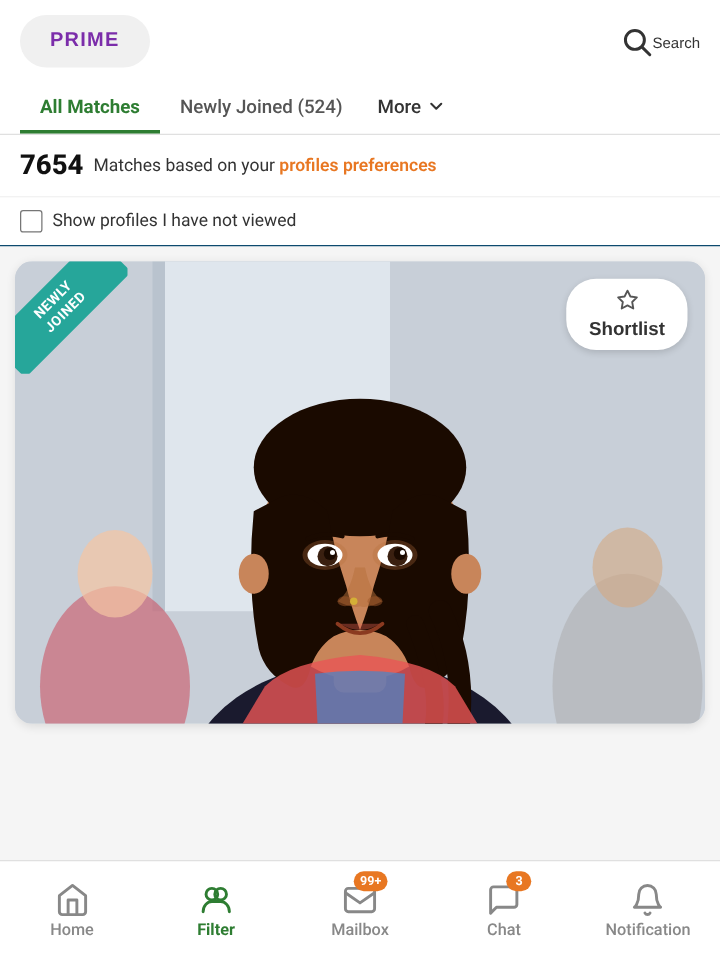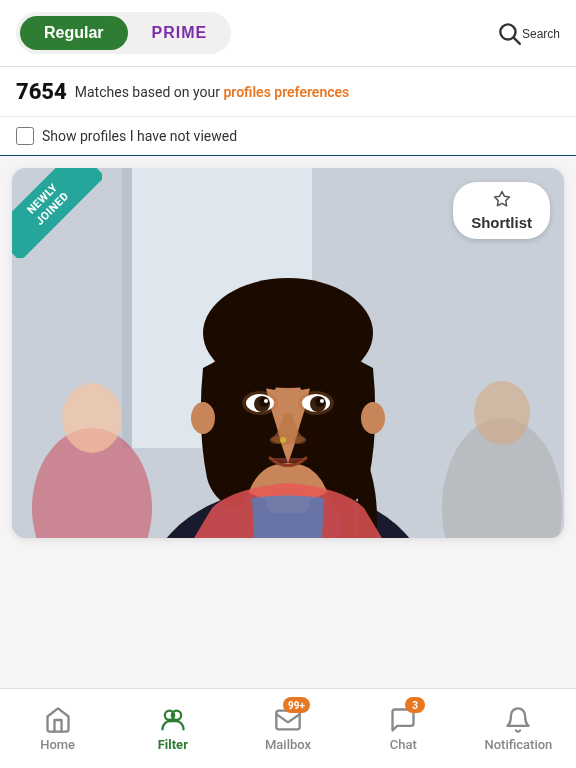--- a/index.html
+++ b/index.html
@@ -289,32 +289,41 @@
       height: 100%;
       background: #c8cfd8;
     }
   </style>
 </head>
 <body>
 
 <div class="header">
   <div class="header-top">
     <div class="plan-toggle">
-      <button class="plan-regular">Regular</button>
       <button class="plan-prime">PRIME</button>
     </div>
     <button class="search-btn">
       <svg viewBox="0 0 24 24" fill="none" stroke="#333" stroke-width="2.2" stroke-linecap="round" stroke-linejoin="round">
         <circle cx="11" cy="11" r="7"></circle>
         <line x1="16.5" y1="16.5" x2="22" y2="22"></line>
       </svg>
       <span class="search-label">Search</span>
     </button>
   </div>
 
+  <div class="tabs">
+    <div class="tab active">All Matches</div>
+    <div class="tab">Newly Joined (524)</div>
+    <div class="tab-more">
+      <span>More</span>
+      <svg width="16" height="16" viewBox="0 0 24 24" fill="none" stroke="#333" stroke-width="2.5" stroke-linecap="round" stroke-linejoin="round">
+        <polyline points="6 9 12 15 18 9"></polyline>
+      </svg>
+    </div>
+  </div>
 </div>
 
 <div class="match-info">
   <span class="match-count">7654</span>
   <span class="match-text">
     <span>Matches based on your </span><span class="match-pref">profiles preferences</span>
   </span>
 </div>
 
 <div class="filter-bar">

